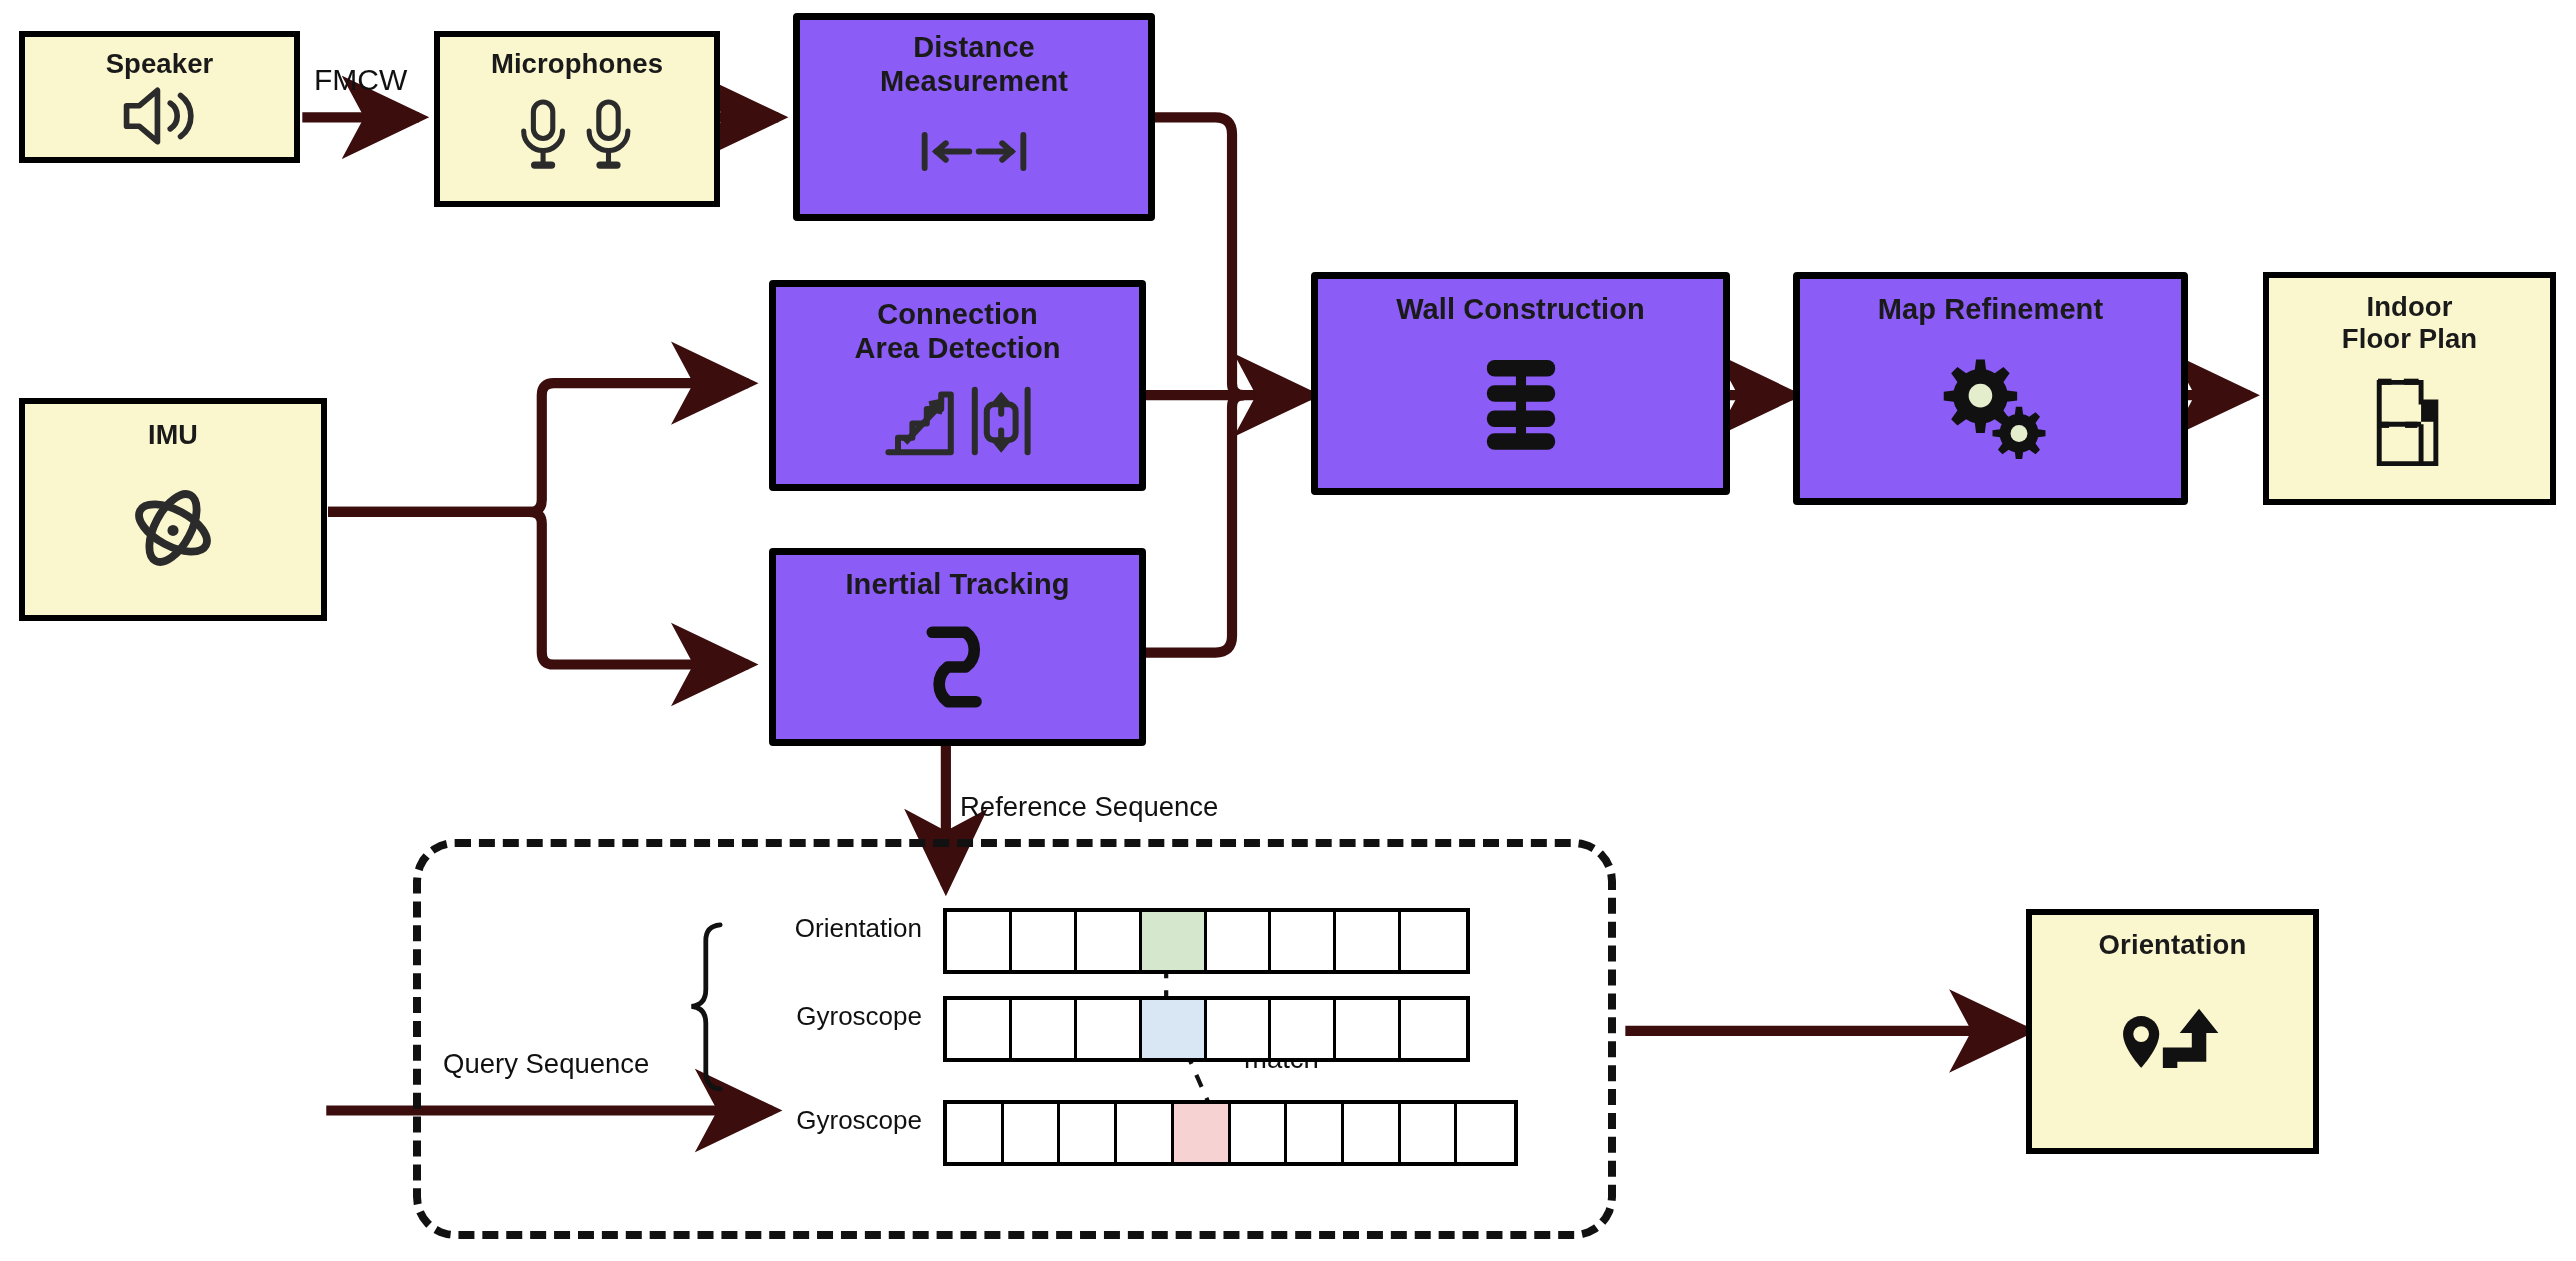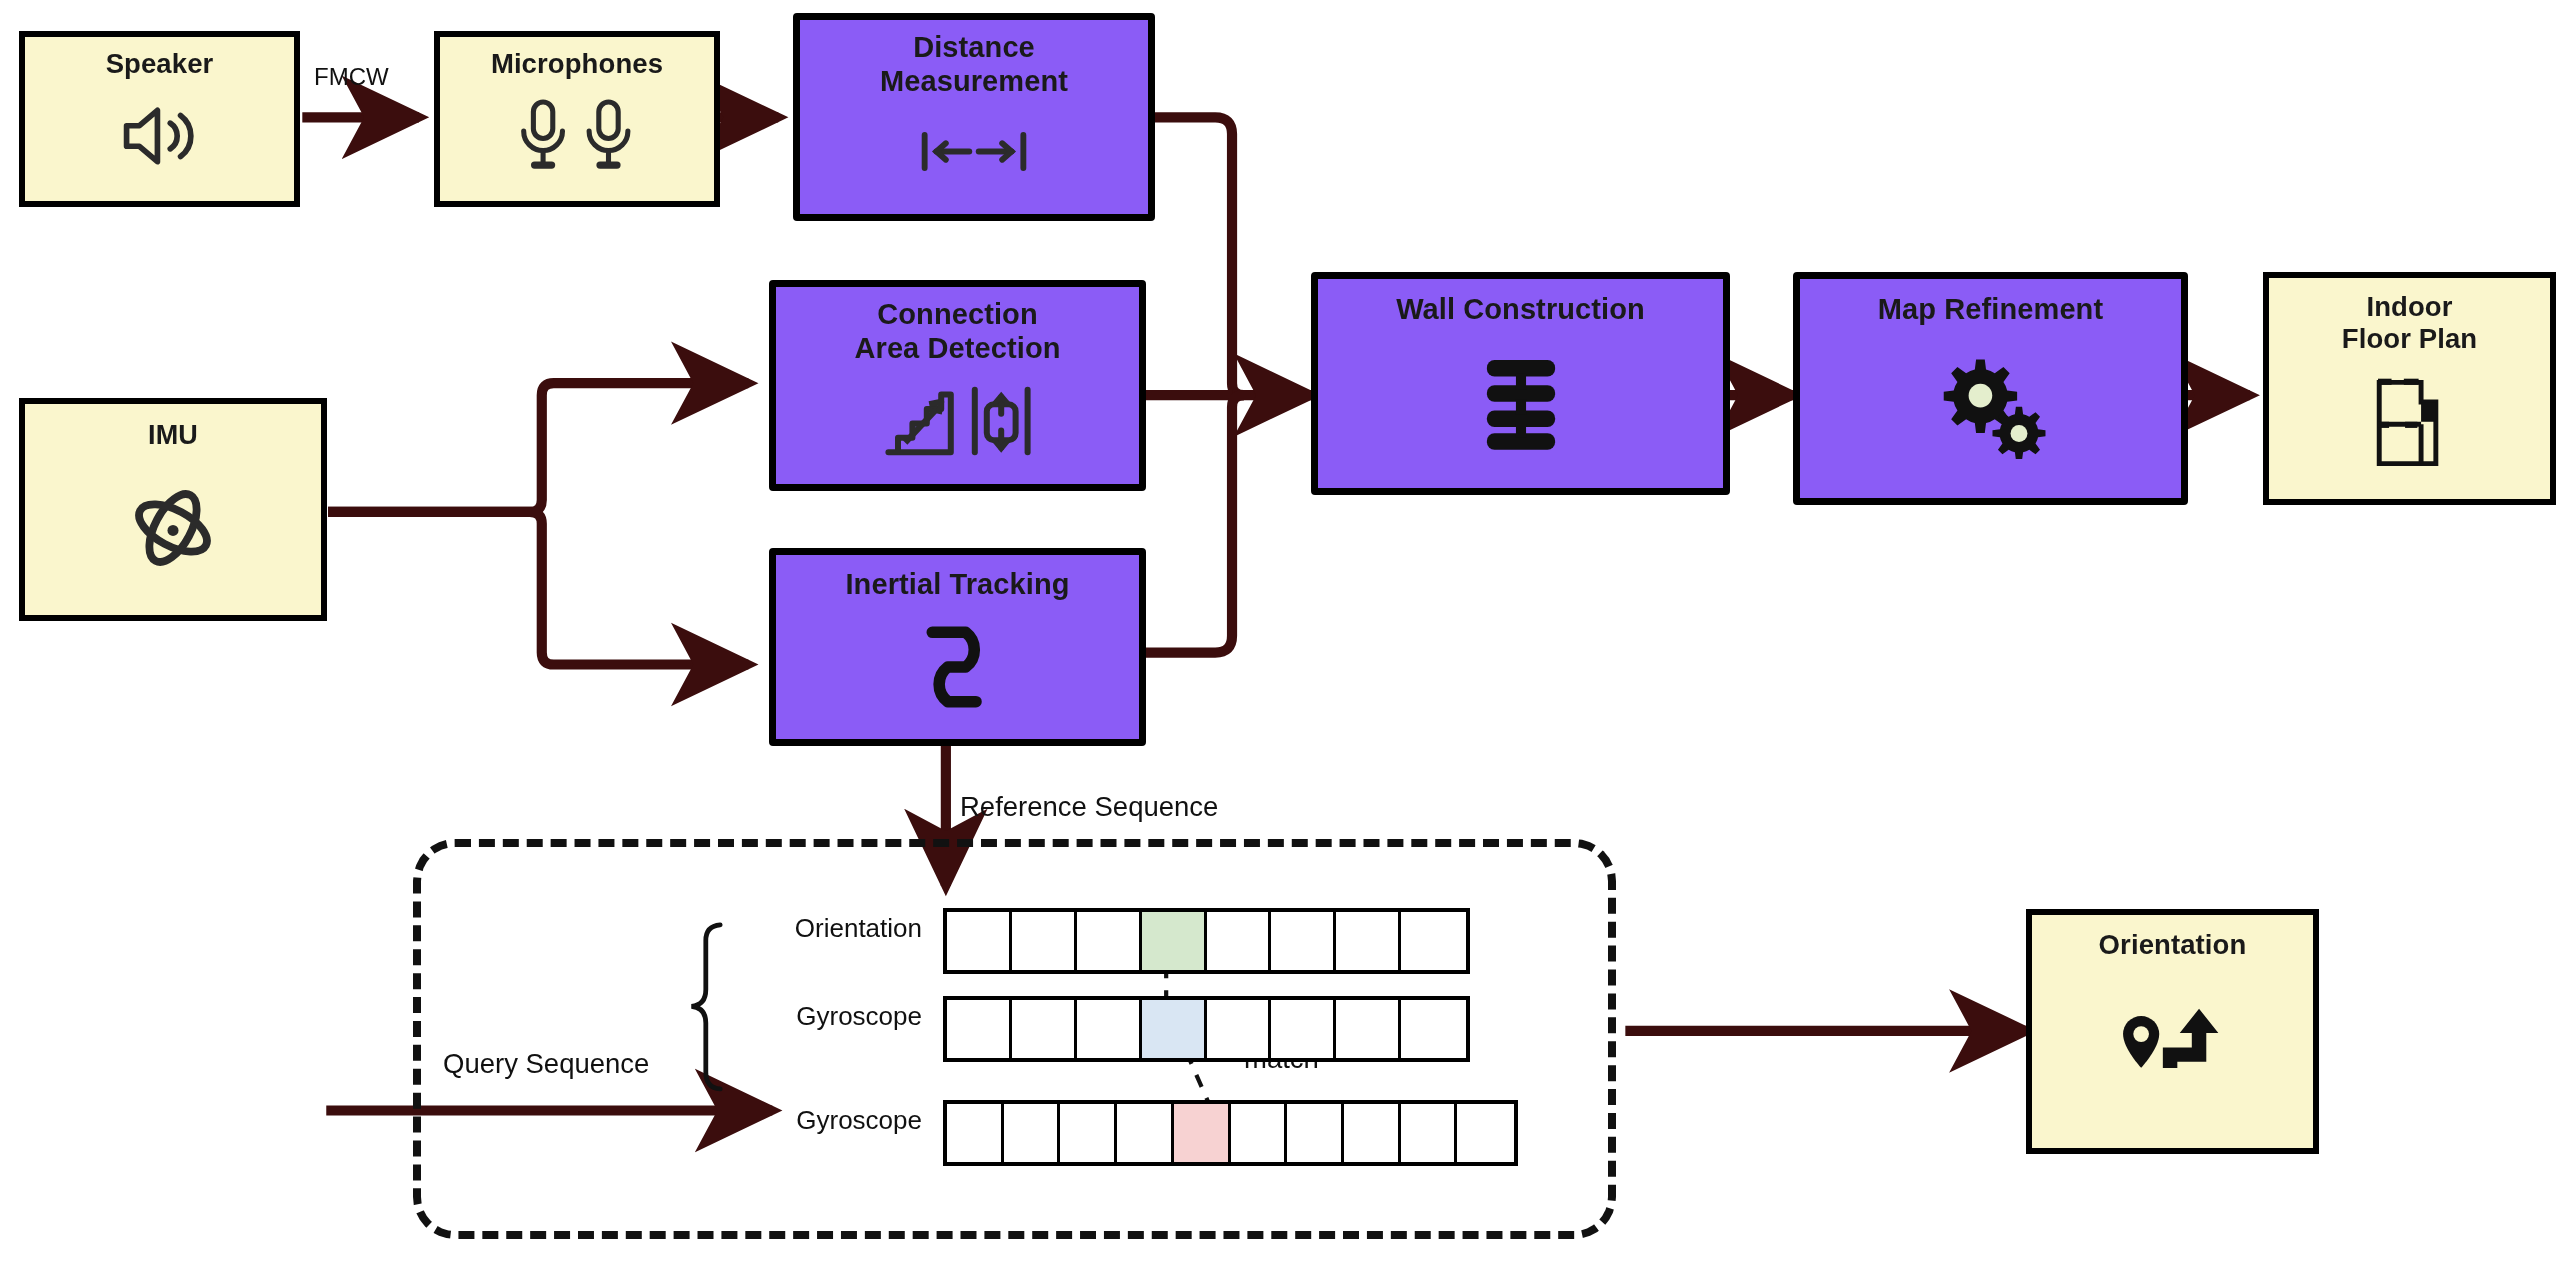--- a/index.html
+++ b/index.html
@@ -83,32 +83,32 @@
       <path d="M1948,1680 L2020,1845"></path>
     </g>
 
     <g fill="none" stroke="#111" stroke-width="8" stroke-linecap="round">
       <path d="M1203,1545 q-24,2 -24,26 l0,82 q0,26 -24,28 q24,2 24,28 l0,82 q0,26 24,28"></path>
     </g>
   </svg>
 
   <div class="dashbox" style="left:413px;top:839px;width:1203px;height:400px;"></div>
 
-  <div class="node sq" style="left:19px;top:31px;width:281px;height:176px;padding:10.8px 6px 9.6px;">
+  <div class="node sq" style="left:19px;top:31px;width:281px;height:132px;padding:10.8px 6px 9.6px;">
     <div class="ttl" style="font-size:27.5px;">Speaker</div>
     <div class="ico">
       <svg width="84" height="72" viewBox="0 0 64 56">
         <path d="M6 20 h10 L30 8 v40 L16 36 H6 Z" fill="none" stroke="#2b2b2b" stroke-width="4.4" stroke-linejoin="round"></path>
         <path d="M40 18 a12 12 0 0 1 0 20" fill="none" stroke="#2b2b2b" stroke-width="4.4" stroke-linecap="round"></path>
         <path d="M48 12 a20 20 0 0 1 0 32" fill="none" stroke="#2b2b2b" stroke-width="4.4" stroke-linecap="round"></path>
       </svg>
     </div>
   </div>
 
-  <div class="lbl" style="left:314px;top:63px;font-size:24px;">FMCW</div>
+  <div class="lbl" style="left:314px;top:63px;font-size:30px;">FMCW</div>
 
   <div class="node sq" style="left:434px;top:31px;width:286px;height:176px;padding:10.8px 6px 9.6px;">
     <div class="ttl" style="font-size:27.5px;">Microphones</div>
     <div class="ico">
       <svg width="126" height="78" viewBox="0 0 104 64">
         <g fill="none" stroke="#2b2b2b" stroke-width="4.2" stroke-linecap="round">
           <rect x="16" y="4" width="16" height="30" rx="8"></rect>
           <path d="M8 28 a16 16 0 0 0 32 0"></path>
           <path d="M24 44 v10"></path>
             <path d="M17 56 h14" stroke-width="6"></path>

